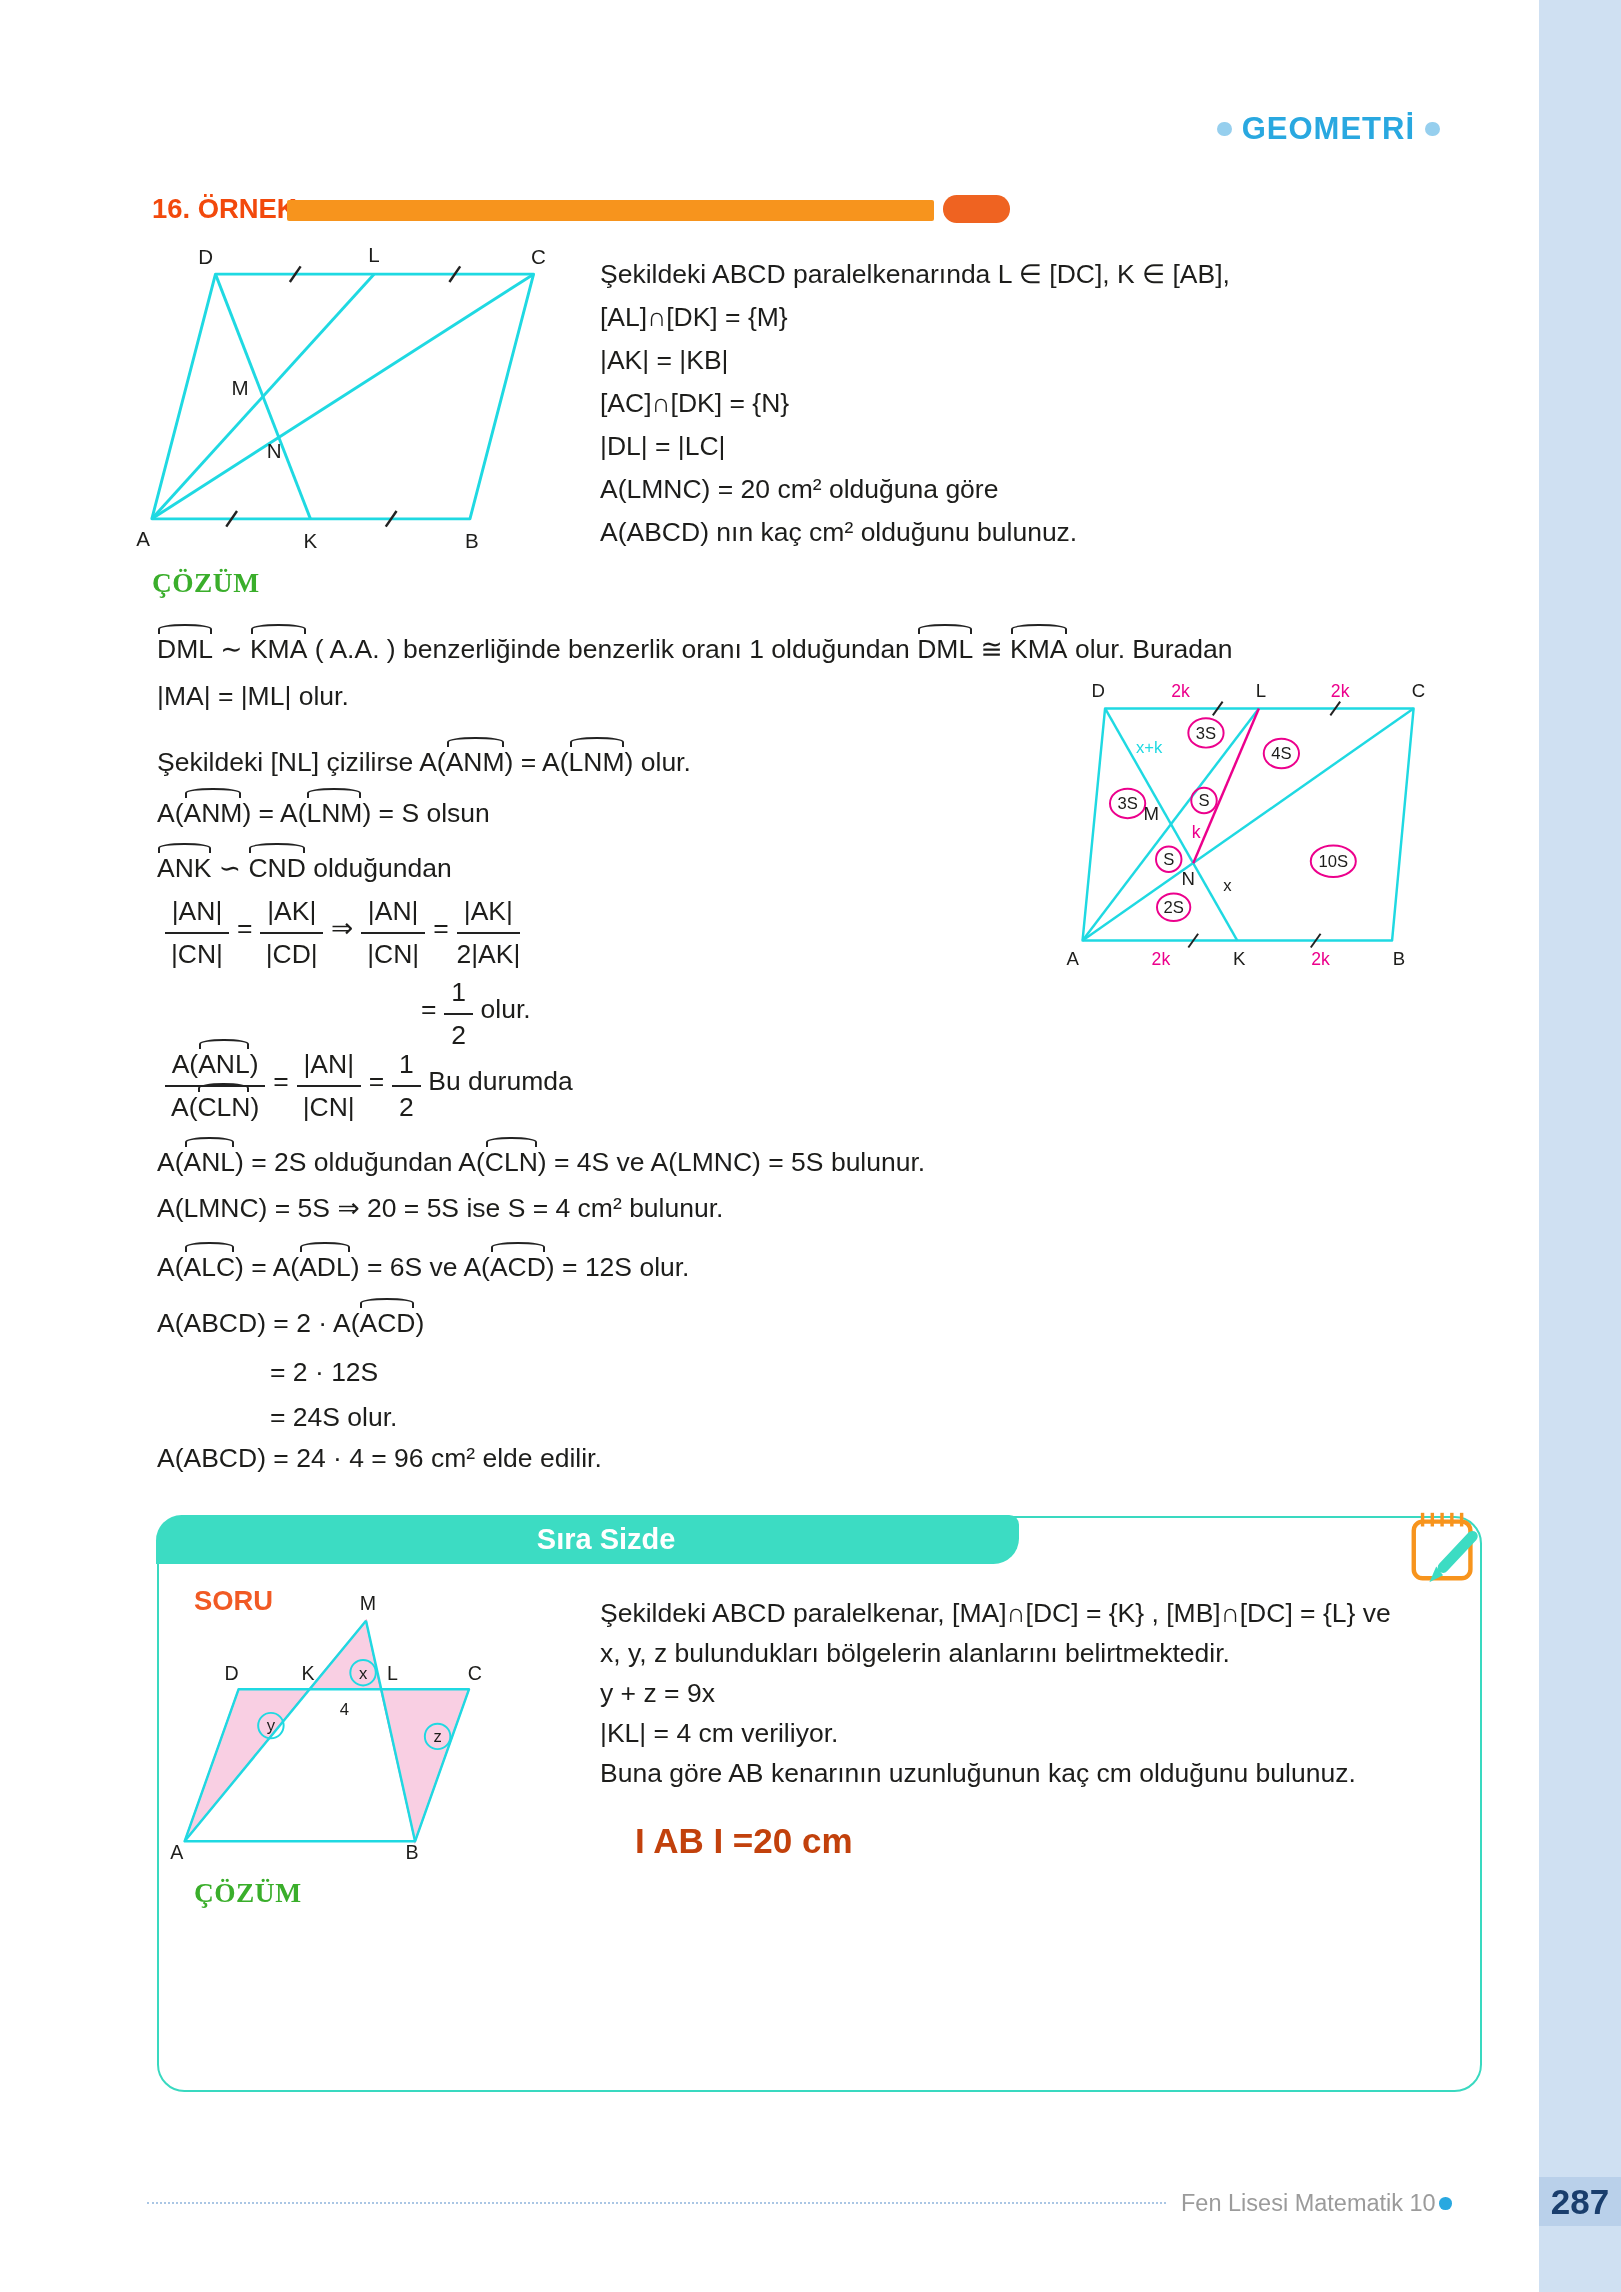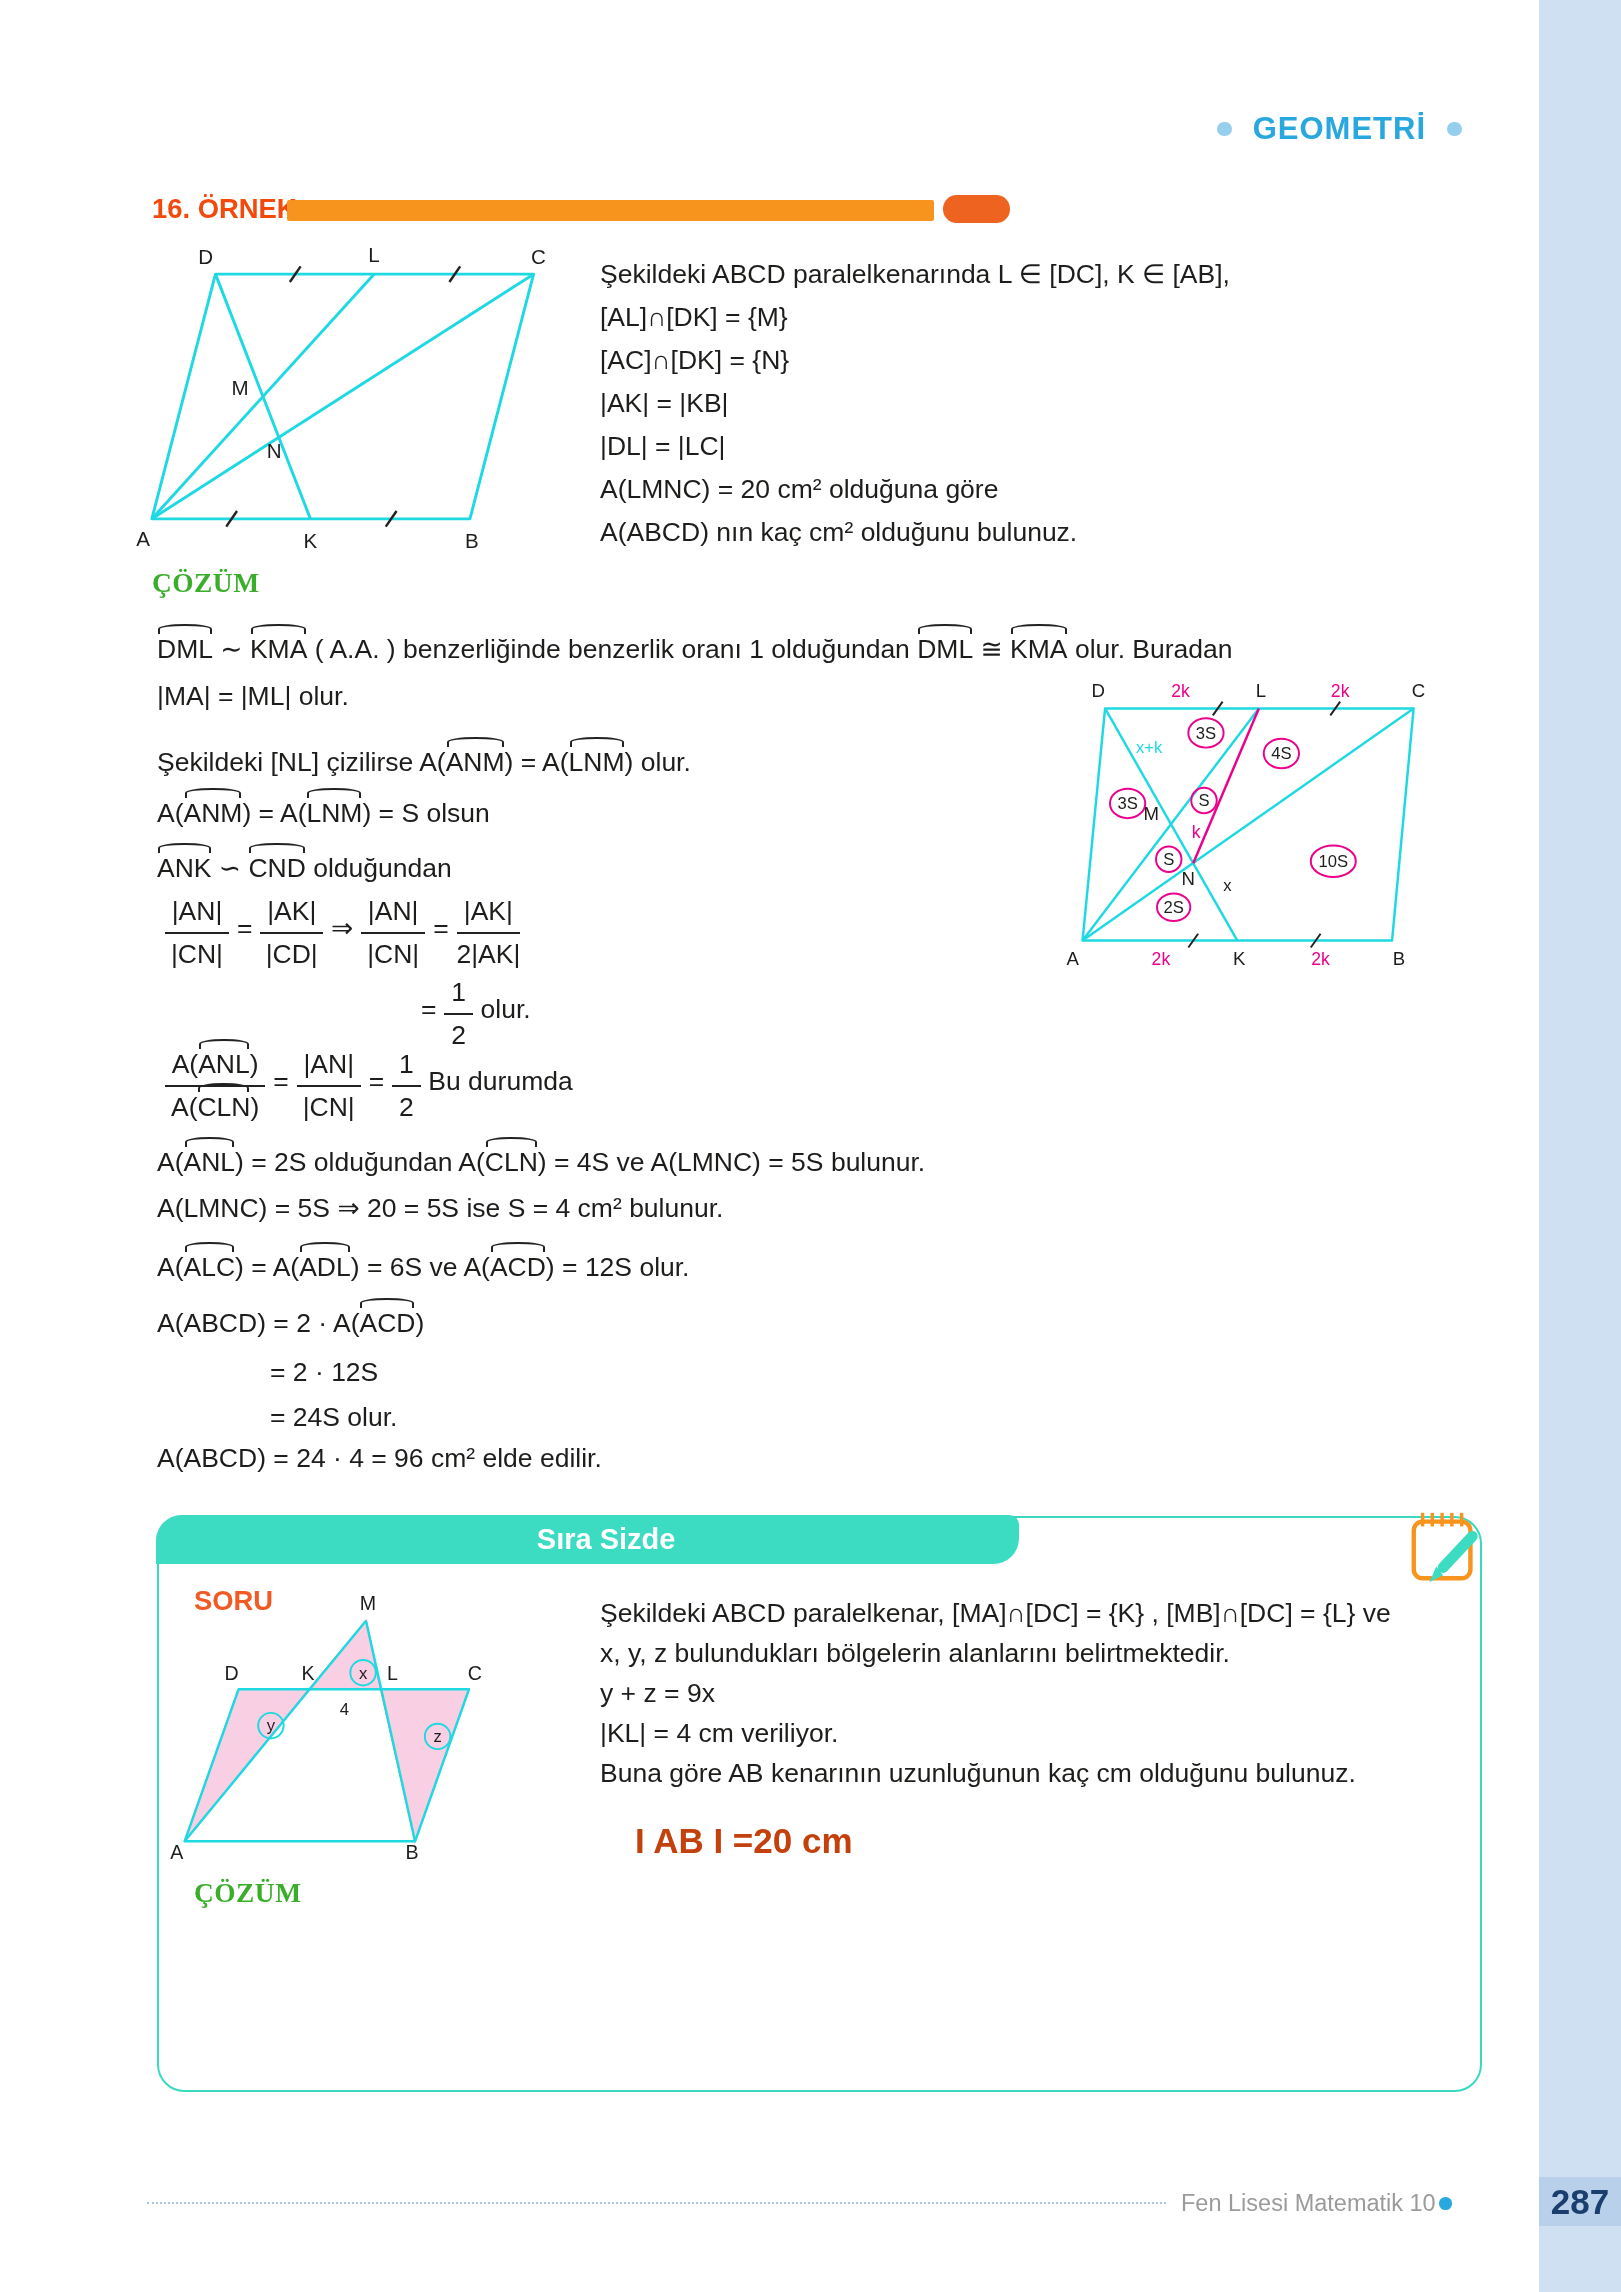--- a/index.html
+++ b/index.html
@@ -10,21 +10,21 @@
   }
   .abs { position:absolute; }
 
   
   .stripe { position:absolute; top:0; right:0; width:82px; height:2293px; background:#cfe0f2; }
   .page-num { position:absolute; left:1539px; top:2177px; width:82px; height:49px;
     background:#b9d0ea; color:#1a3e6d; font-size:35px; font-weight:bold;
     display:flex; align-items:center; justify-content:center; }
 
   
-  .geo-header { position:absolute; top:111px; left:1217px; display:flex; align-items:center; gap:21px; }
+  .geo-header { position:absolute; top:111px; left:1217px; display:flex; align-items:center; gap:10px; }
   .geo-dot { width:14.7px; height:14.7px; border-radius:50%; background:#96cfee; }
   .geo-title { font-size:31px; font-weight:bold; color:#29a8e0; letter-spacing:1px; }
 
   
   .ornek-label { position:absolute; left:152px; top:193px; font-size:27.4px; font-weight:bold; color:#f2490c; }
   .ornek-bar { position:absolute; left:287px; top:200px; width:647px; height:20.6px; background:#f7941d; border-radius:2px; }
   .ornek-cap { position:absolute; left:943px; top:195px; width:67px; height:28px; border-radius:13.7px; background:#ef6321; }
 
   
   .problem { position:absolute; left:600px; top:253px; font-size:26.5px; line-height:43px; width:725px; }
@@ -99,22 +99,22 @@
       <text x="187" y="320" text-anchor="middle">K</text>
       <text x="352" y="320" text-anchor="middle">B</text>
       <text x="124" y="163" text-anchor="end">M</text>
       <text x="150" y="228" text-anchor="middle">N</text>
     </g>
   </svg>
 
   <div class="problem">
     <div>Şekildeki ABCD paralelkenarında L ∈ [DC], K ∈ [AB],</div>
     <div>[AL]∩[DK] = {M}</div>
+    <div>|AK| = |KB|</div>
     <div>[AC]∩[DK] = {N}</div>
-    <div>|AK| = |KB|</div>
     <div>|DL| = |LC|</div>
     <div>A(LMNC) = 20 cm²  olduğuna göre</div>
     <div>A(ABCD) nın kaç  cm²  olduğunu bulunuz.</div>
   </div>
 
   <div class="cozum" style="left:152px; top:568px;">ÇÖZÜM</div>
 
   <div class="sline" style="left:157px; top:632px;"><span class="arc">DML</span><span> ∼ </span><span class="arc">KMA</span><span> ( A.A. )  benzerliğinde benzerlik oranı 1 olduğundan  </span><span class="arc">DML</span><span> ≅ </span><span class="arc">KMA</span><span> olur.  Buradan</span></div>
   <div class="sline" style="left:157px; top:679px;"><span>|MA| = |ML| olur.</span></div>
   <div class="sline" style="left:157px; top:745px;"><span>Şekildeki [NL] çizilirse A(</span><span class="arc">ANM</span><span>) = A(</span><span class="arc">LNM</span><span>) olur.</span></div>

